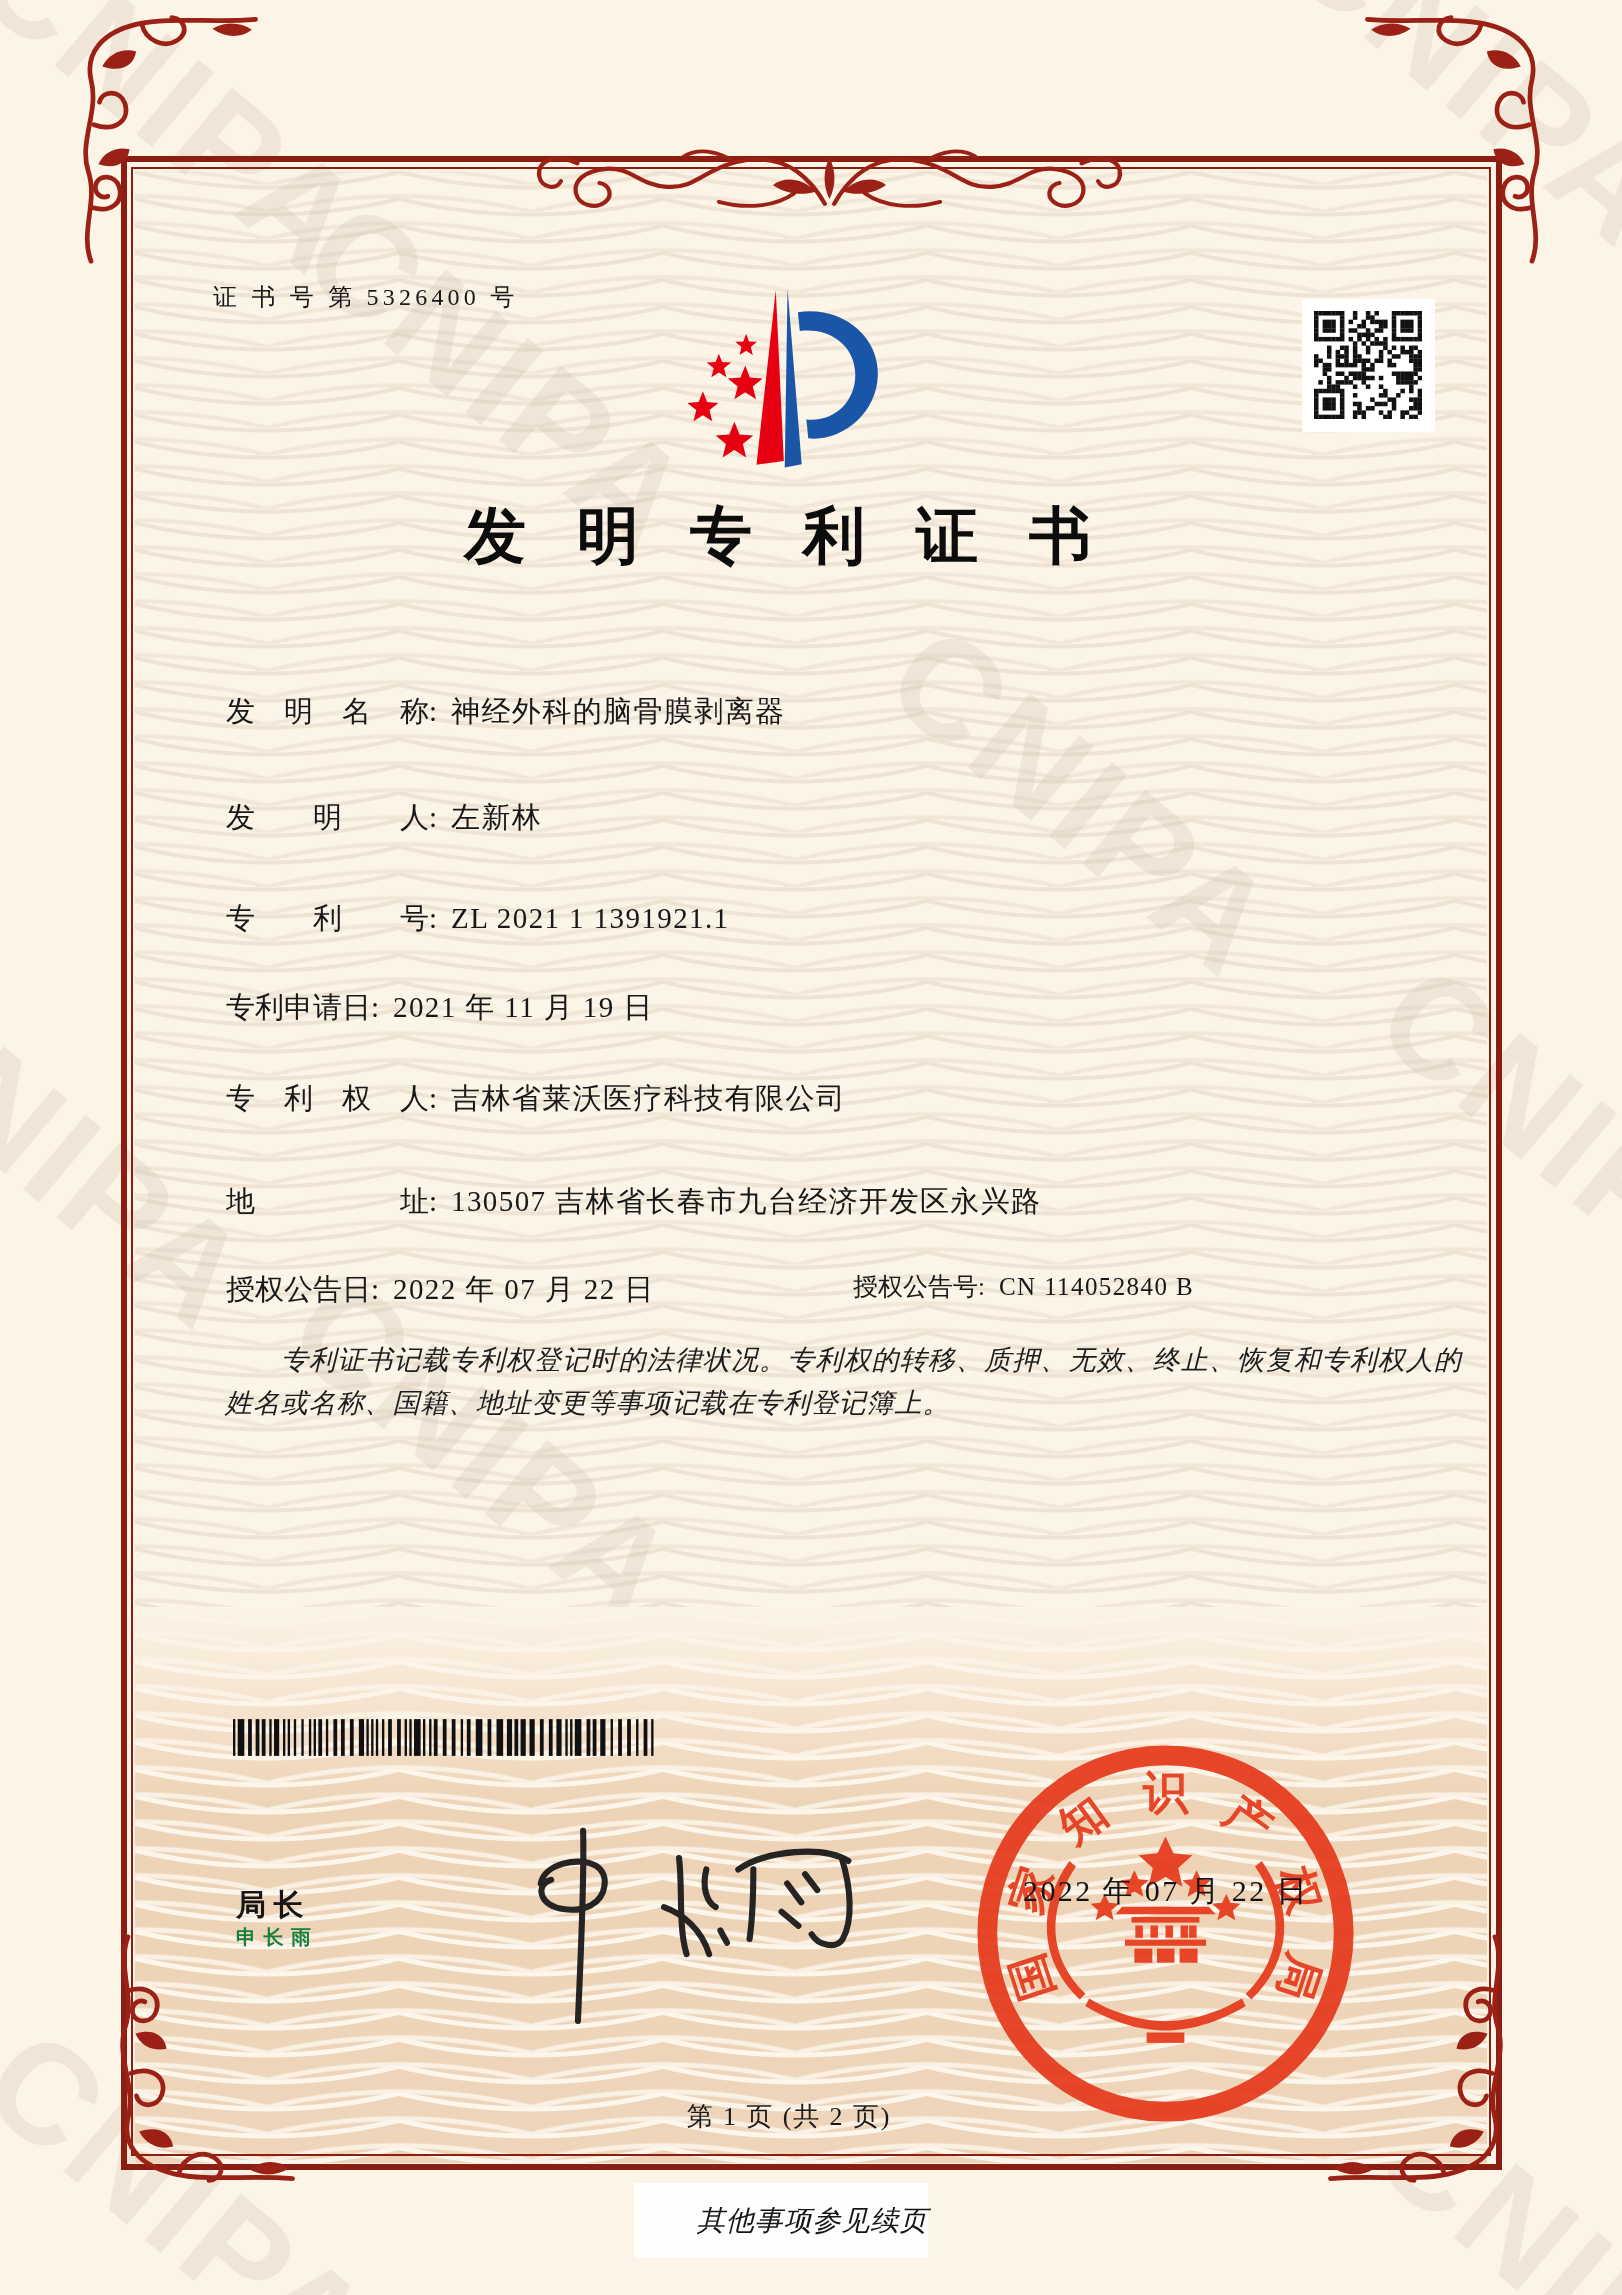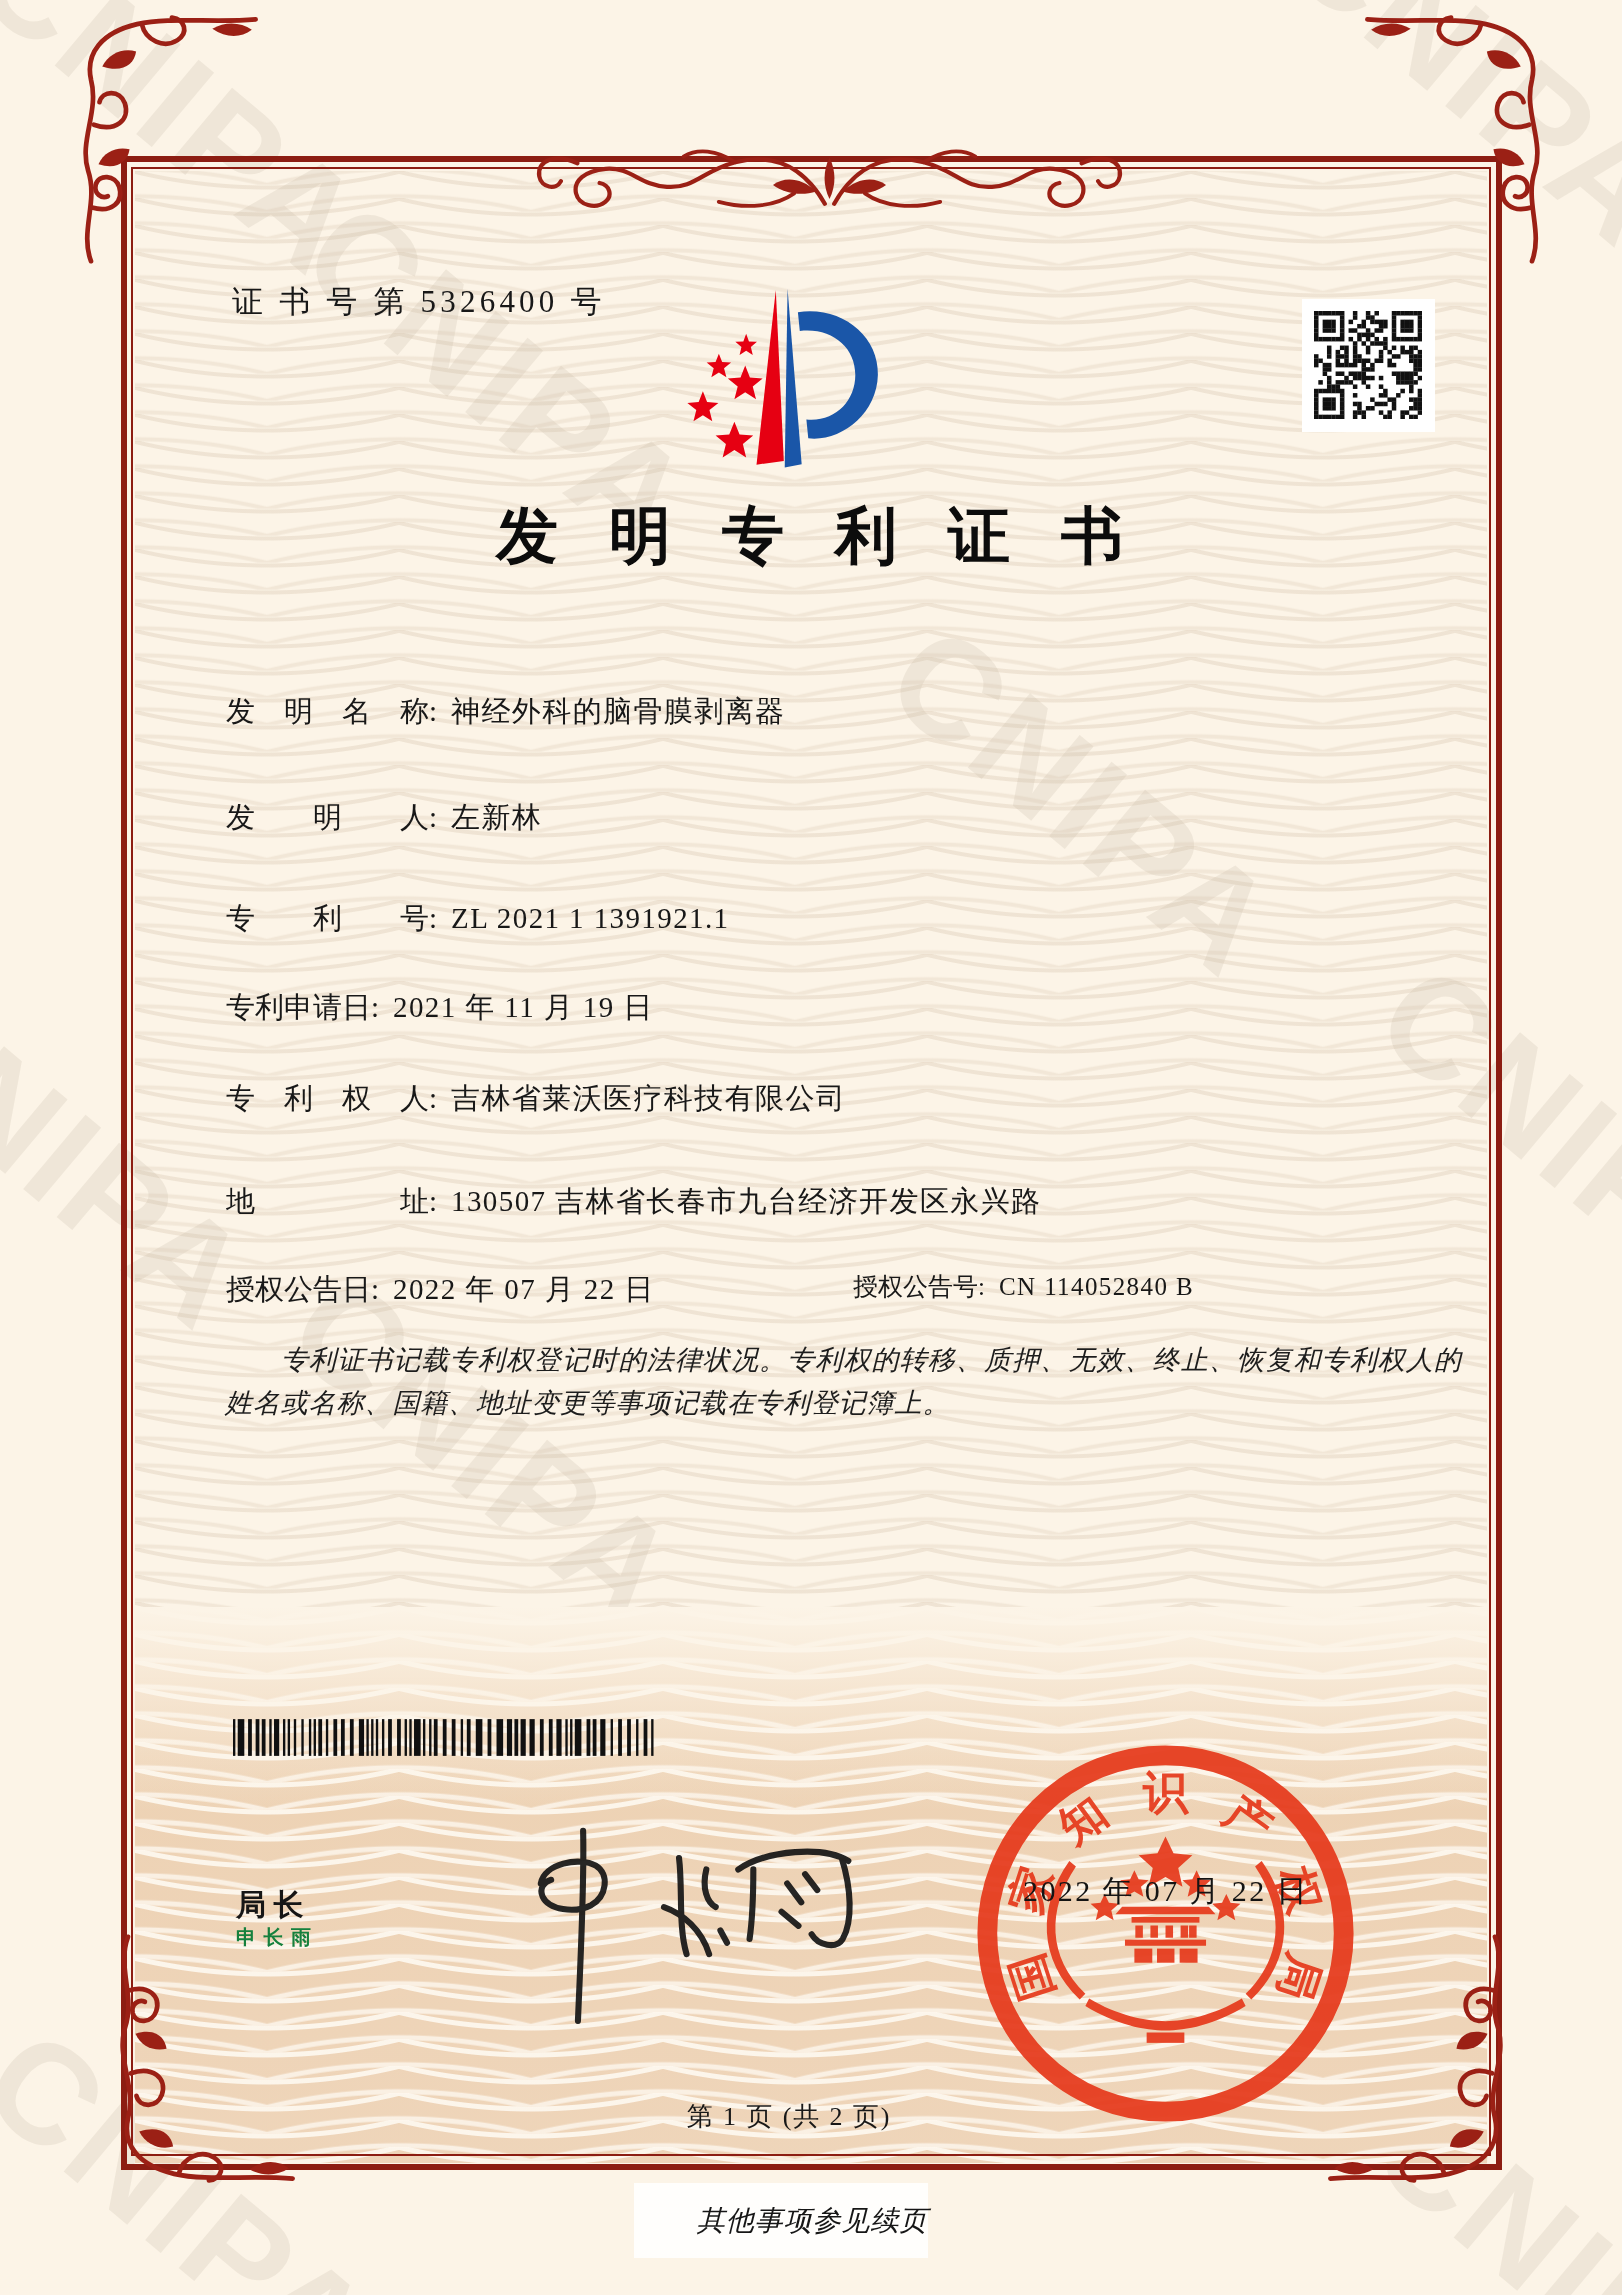--- a/index.html
+++ b/index.html
@@ -24,26 +24,26 @@
   .wave-zone{position:absolute;left:135px;top:1607px;width:1352px;height:556px;
       background-color:#eed5ba;
       background-image:
         radial-gradient(565px at 50% -549px, rgba(0,0,0,0) 562px, rgba(253,247,238,.95) 563px 567px, rgba(0,0,0,0) 568px),
         radial-gradient(565px at 50% 577px, rgba(0,0,0,0) 562px, rgba(253,247,238,.8) 563px 567px, rgba(0,0,0,0) 568px),
         linear-gradient(rgba(236,206,172,.55),rgba(240,213,184,.2));
       background-size:264px 27px,264px 27px,100% 100%;background-position:0 0,132px 13.7px,0 0;}
   .wave-zone:before{content:"";position:absolute;left:0;top:0;width:100%;height:203px;
       background:linear-gradient(#fcf4e7 ,rgba(252,244,231,0));}
   
-  .cert-no{position:absolute;left:213px;top:281px;font-size:31px;letter-spacing:4.2px;white-space:pre;margin-left:19px;}
+  .cert-no{position:absolute;left:213px;top:281px;font-size:24px;letter-spacing:4.2px;white-space:pre;}
   .logo{position:absolute;left:685px;top:278px;}
   .qr-box{position:absolute;left:1302px;top:299px;width:133px;height:133px;background:#fff;}
   .qr-box svg{position:absolute;left:12.2px;top:12.2px;}
   .title{position:absolute;left:0;top:494px;width:1555px;text-align:center;
-      font-size:62px;font-weight:bold;letter-spacing:51px;text-indent:51px;color:#0c0c0c;padding-left:32px;}
+      font-size:62px;font-weight:bold;letter-spacing:51px;text-indent:51px;color:#0c0c0c;}
   
   .row{position:absolute;left:226px;font-size:29px;white-space:pre;}
   .row .lbl{white-space:pre;}
   .row .val{margin-left:14px;letter-spacing:1.4px;}
   .row2{position:absolute;font-size:25px;white-space:pre;}
   
   .body-text{position:absolute;left:225px;top:1339px;width:1237px;font-size:27px;
       line-height:43px;text-align:justify;letter-spacing:0.9px;font-style:italic;color:#1d1d1d;}
   .body-text p{margin:0;text-indent:56px;}
   .body-text p + p{margin-top:8.5px;}

